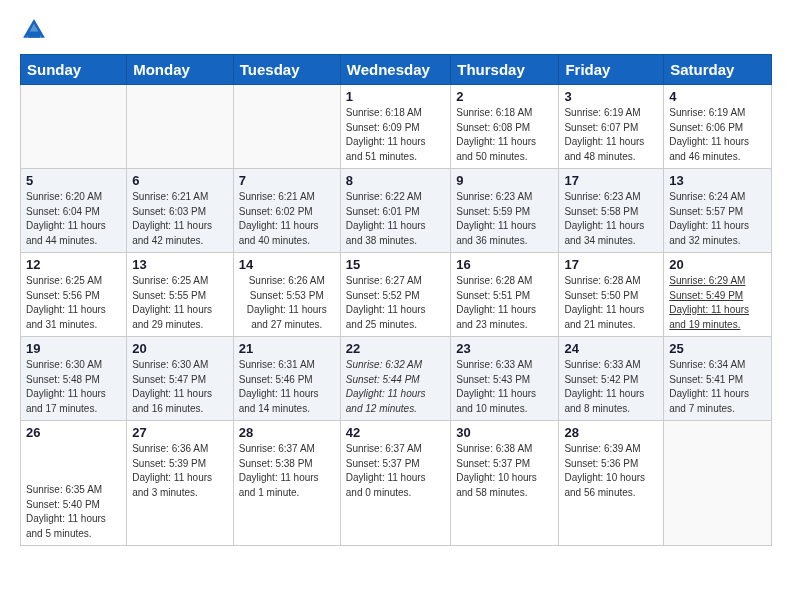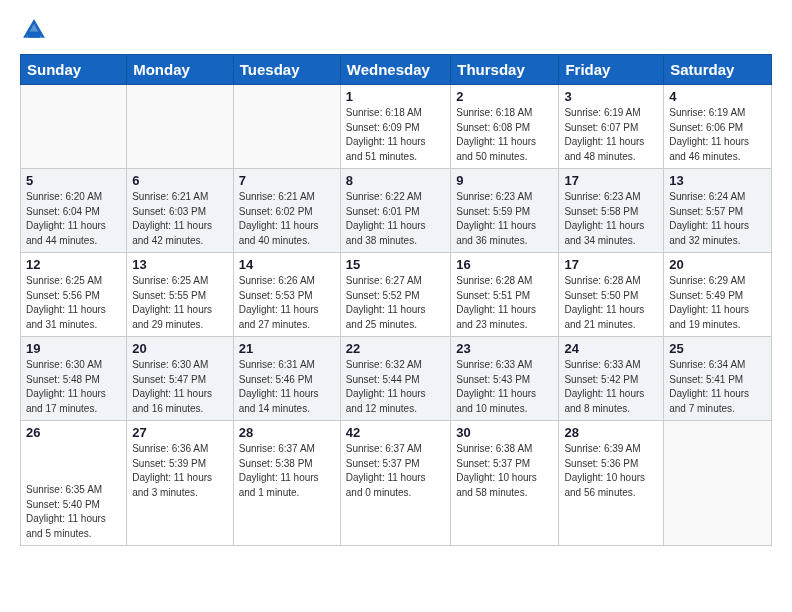--- a/index.html
+++ b/index.html
@@ -223,21 +223,21 @@
           </td>
           <td>
             <div class="day-num">13</div>
             <div class="day-info" style="white-space: pre-line;">Sunrise: 6:25 AM
 Sunset: 5:55 PM
 Daylight: 11 hours
 and 29 minutes.</div>
           </td>
           <td>
             <div class="day-num">14</div>
-            <div class="day-info" style="white-space: pre-line;">Sunrise: 6:26 AM
+            <div class="day-info" style="white-space: pre-line; text-align: center;">Sunrise: 6:26 AM
 Sunset: 5:53 PM
 Daylight: 11 hours
 and 27 minutes.</div>
           </td>
           <td>
             <div class="day-num">15</div>
             <div class="day-info" style="white-space: pre-line;">Sunrise: 6:27 AM
 Sunset: 5:52 PM
 Daylight: 11 hours
 and 25 minutes.</div>
@@ -251,21 +251,21 @@
           </td>
           <td>
             <div class="day-num">17</div>
             <div class="day-info" style="white-space: pre-line;">Sunrise: 6:28 AM
 Sunset: 5:50 PM
 Daylight: 11 hours
 and 21 minutes.</div>
           </td>
           <td>
             <div class="day-num">20</div>
-            <div class="day-info" style="white-space: pre-line;">Sunrise: 6:29 AM
+            <div class="day-info" style="white-space: pre-line; text-decoration: underline;">Sunrise: 6:29 AM
 Sunset: 5:49 PM
 Daylight: 11 hours
 and 19 minutes.</div>
           </td>
         </tr>
         <tr class="row-shaded">
           <td>
             <div class="day-num">19</div>
             <div class="day-info" style="white-space: pre-line;">Sunrise: 6:30 AM
 Sunset: 5:48 PM
@@ -281,21 +281,21 @@
           </td>
           <td>
             <div class="day-num">21</div>
             <div class="day-info" style="white-space: pre-line;">Sunrise: 6:31 AM
 Sunset: 5:46 PM
 Daylight: 11 hours
 and 14 minutes.</div>
           </td>
           <td>
             <div class="day-num">22</div>
-            <div class="day-info" style="white-space: pre-line;">Sunrise: 6:32 AM
+            <div class="day-info" style="white-space: pre-line; font-style: italic;">Sunrise: 6:32 AM
 Sunset: 5:44 PM
 Daylight: 11 hours
 and 12 minutes.</div>
           </td>
           <td>
             <div class="day-num">23</div>
             <div class="day-info" style="white-space: pre-line;">Sunrise: 6:33 AM
 Sunset: 5:43 PM
 Daylight: 11 hours
 and 10 minutes.</div>

